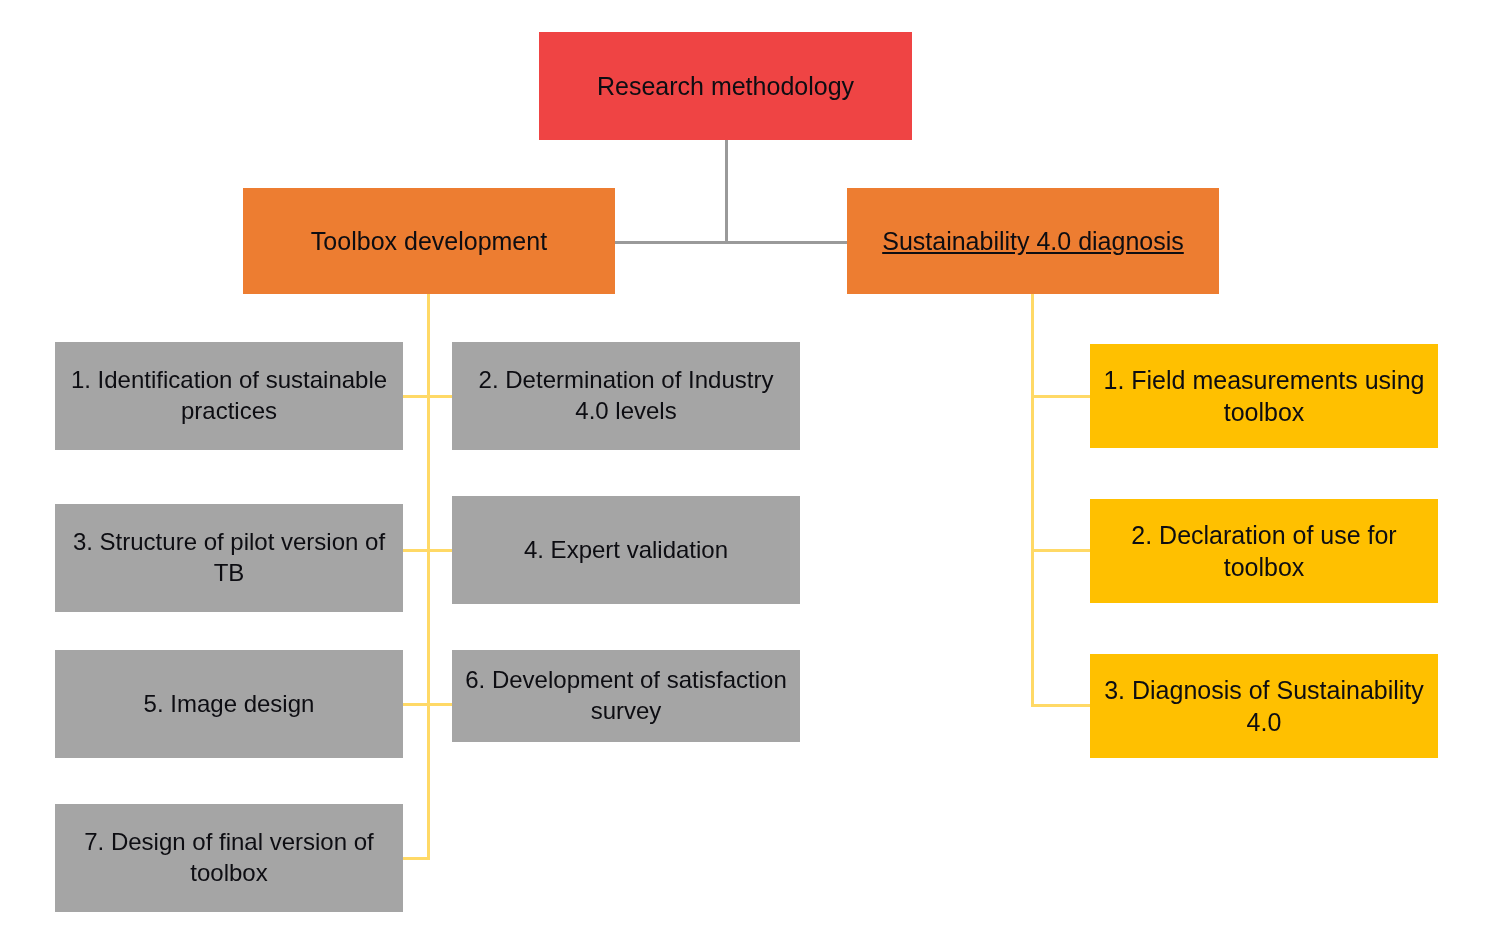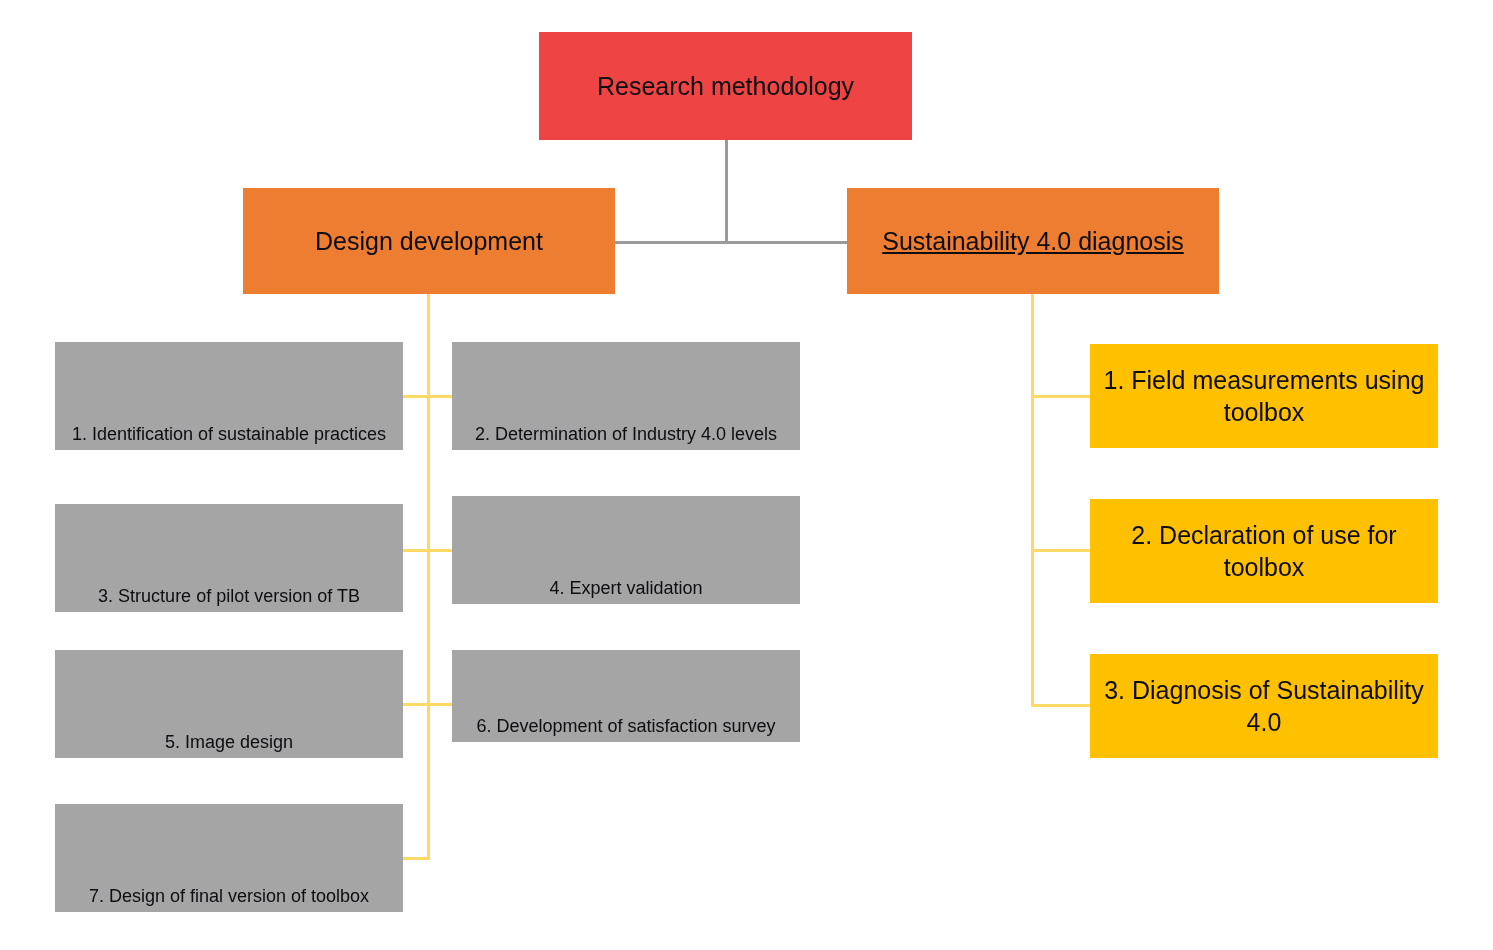--- a/index.html
+++ b/index.html
@@ -33,22 +33,21 @@
   .node-root {
     background: #ef4444;
     font-size: 25px;
   }
   .node-branch {
     background: #ed7d31;
     font-size: 25px;
   }
   .node-step {
     background: #a5a5a5;
-    font-size: 18px;
-    align-items: flex-end;
+    font-size: 24px;
   }
   .node-result {
     background: #ffc000;
     font-size: 25px;
   }
   .node span {
     display: block;
     width: 100%;
   }
   .connector {
@@ -92,21 +91,21 @@
   <div class="connector conn-yellow-v" style="left:1031px; top:293px; height:414px;"></div>
   <div class="connector conn-yellow-h" style="left:1031px; top:395px; width:60px;"></div>
   <div class="connector conn-yellow-h" style="left:1031px; top:549px; width:60px;"></div>
   <div class="connector conn-yellow-h" style="left:1031px; top:704px; width:60px;"></div>
 
   <div class="node node-root" style="left:539px; top:32px; width:373px; height:108px;">
     <span>Research methodology</span>
   </div>
 
   <div class="node node-branch" style="left:243px; top:188px; width:372px; height:106px;">
-    <span>Design development</span>
+    <span>Toolbox development</span>
   </div>
   <div class="node node-branch" style="left:847px; top:188px; width:372px; height:106px;text-decoration:underline;">
     <span>Sustainability 4.0 diagnosis</span>
   </div>
 
   <div class="node node-step" style="left:55px; top:342px; width:348px; height:108px;">
     <span>1. Identification of sustainable practices</span>
   </div>
   <div class="node node-step" style="left:452px; top:342px; width:348px; height:108px;">
     <span>2. Determination of Industry 4.0 levels</span>

